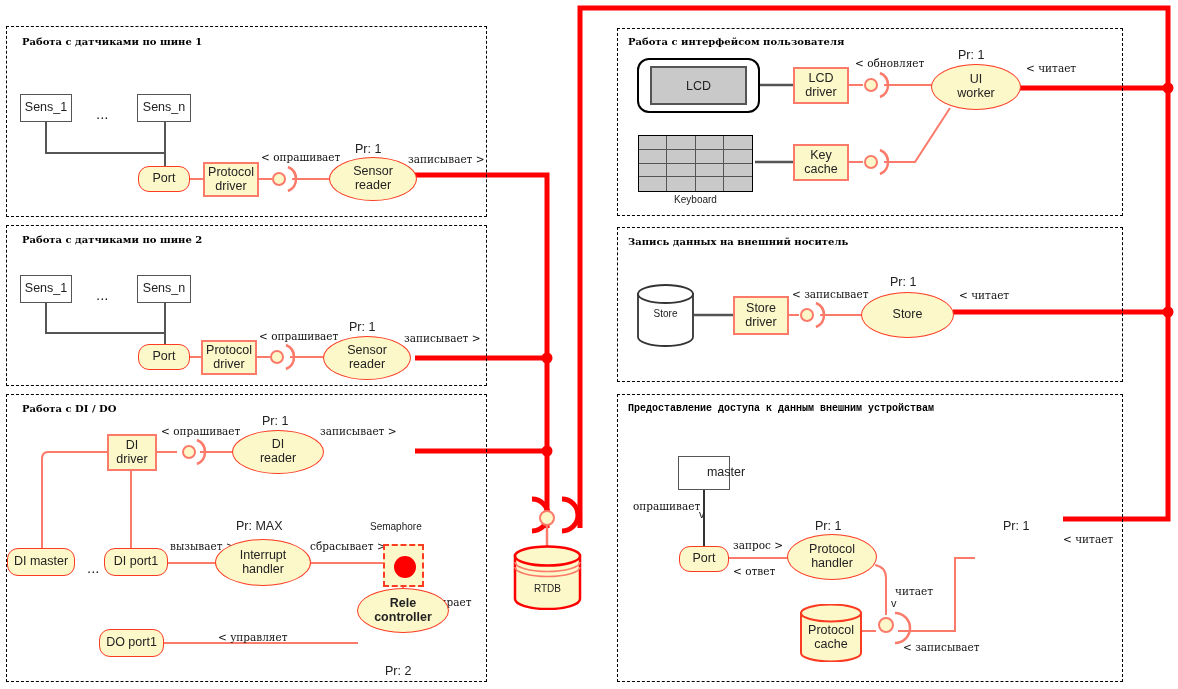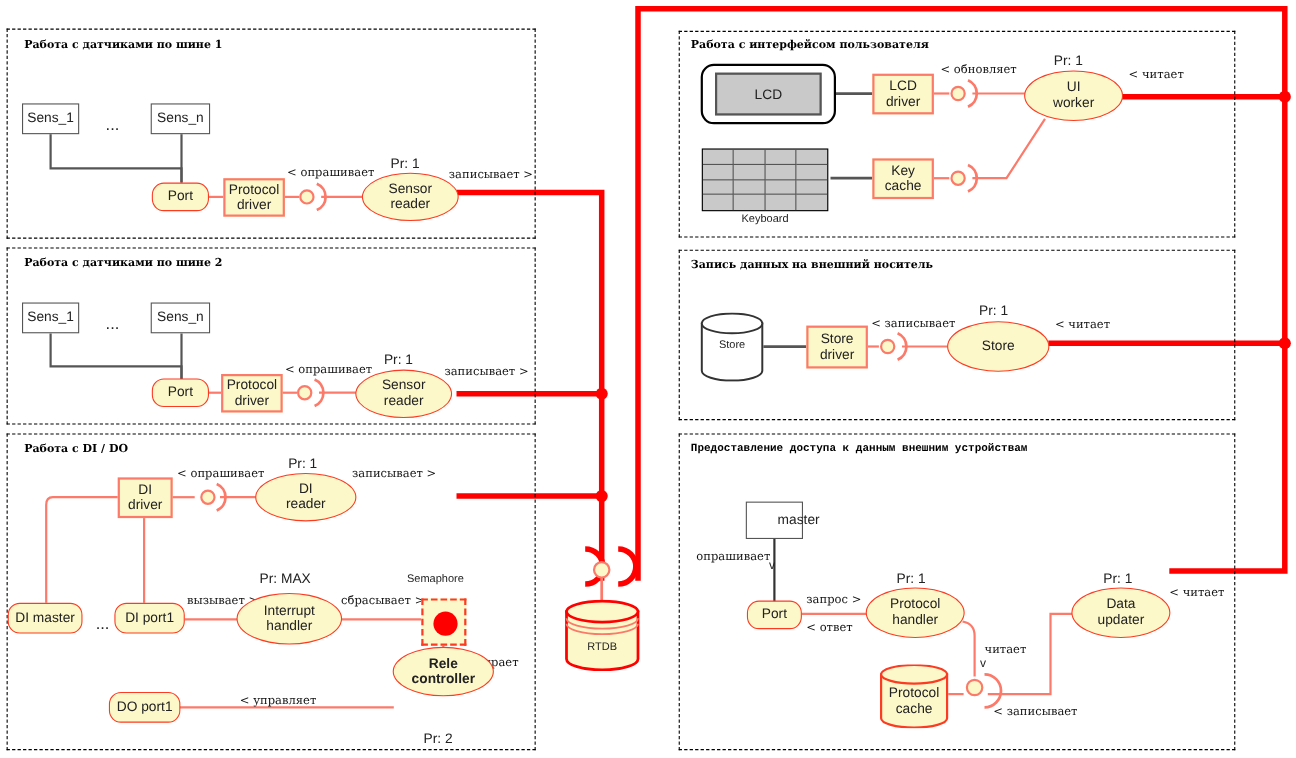--- a/index.html
+++ b/index.html
@@ -390,17 +390,15 @@
     <svg viewBox="0 0 64 58" width="64" height="58">
       <path d="M 2 9 L 2 49 A 30 8.5 0 0 0 62 49 L 62 9 Z" fill="#fdf8c9" stroke="#fb3b22" stroke-width="2"></path>
       <ellipse cx="32" cy="9" rx="30" ry="8.5" fill="#fdf8c9" stroke="#fb3b22" stroke-width="2"></ellipse>
     </svg>
     <div class="node" style="left:0; top:16px; width:64px; height:36px;">Protocol
 cache</div>
   </div>
   <div class="edge-label" style="left:903px; top:641px;">&lt; записывает</div>
 
   <div class="pr-label" style="left:1003px; top:519px;">Pr: 1</div>
-  <div class="node ellipse" style="left:974px; top:534px; width:90px; height:46px;">Data
-updater</div>
   <div class="edge-label" style="left:1063px; top:533px;">&lt; читает</div>
 
 </div>
 
 </body></html>

